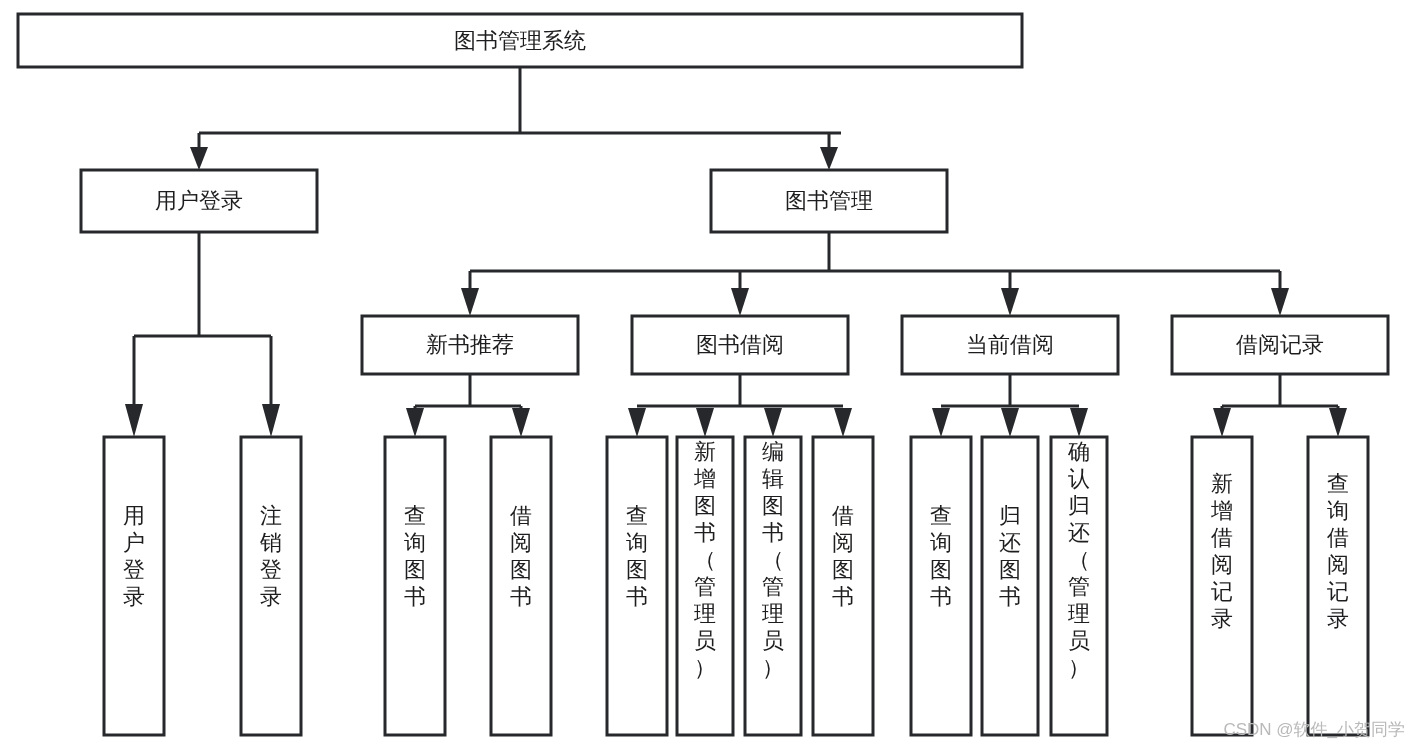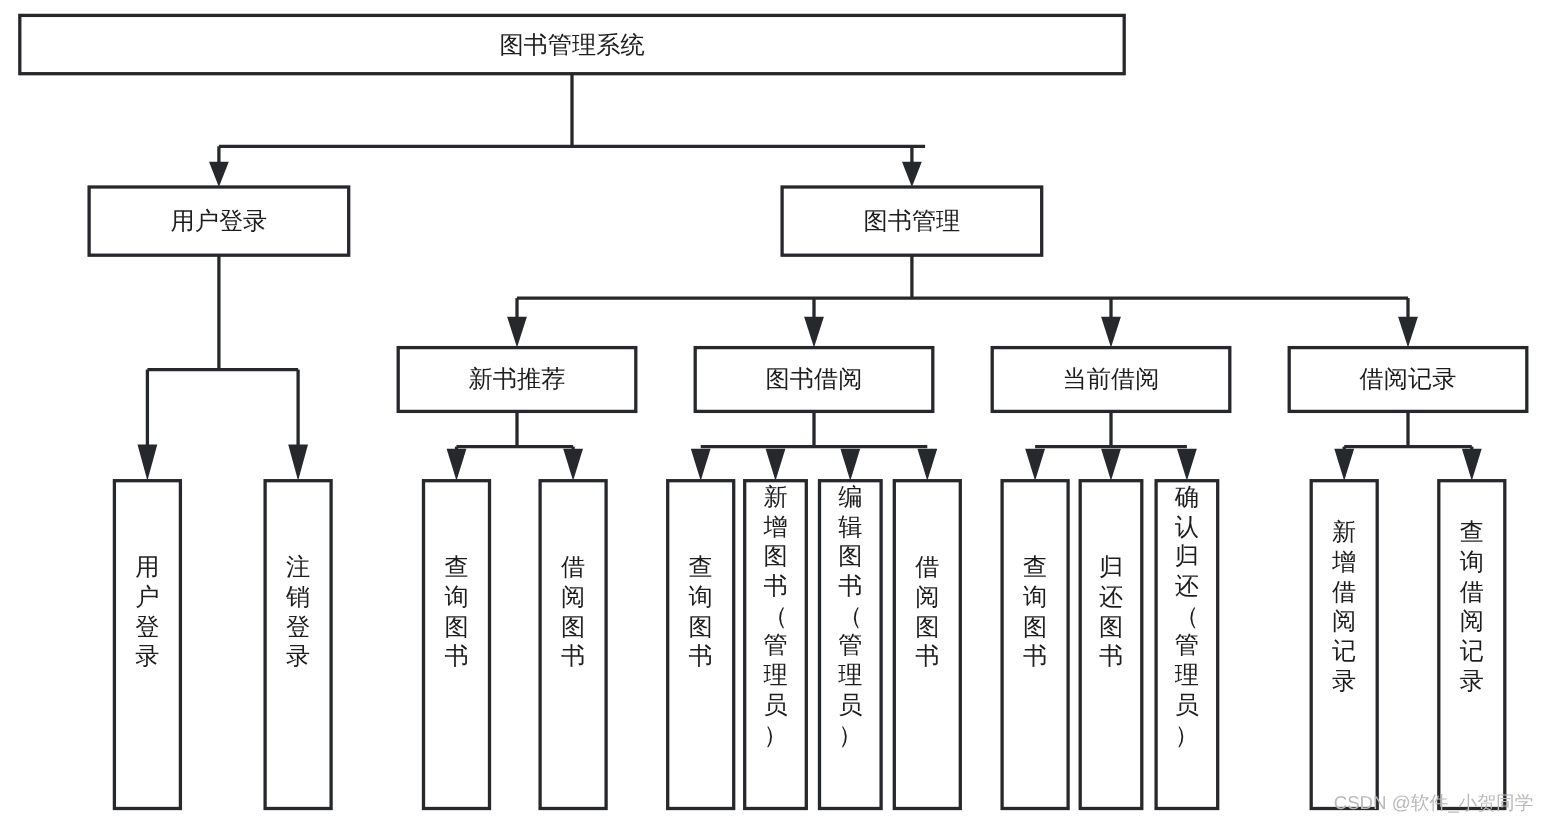--- a/index.html
+++ b/index.html
@@ -50,21 +50,21 @@
     dominant-baseline: middle;
   }
   .node-label-v {
     font-family: "Liberation Sans", "DejaVu Sans", sans-serif;
     font-size: 22px;
     fill: #1d1d1f;
     text-anchor: middle;
   }
   .watermark {
     position: absolute;
-    right: 11px;
+    right: 0;
     bottom: 6px;
     font-family: "Liberation Sans", "DejaVu Sans", sans-serif;
     font-size: 17px;
     color: #b9b9b9;
     white-space: nowrap;
     user-select: none;
   }
 </style>
 </head>
 <body>

